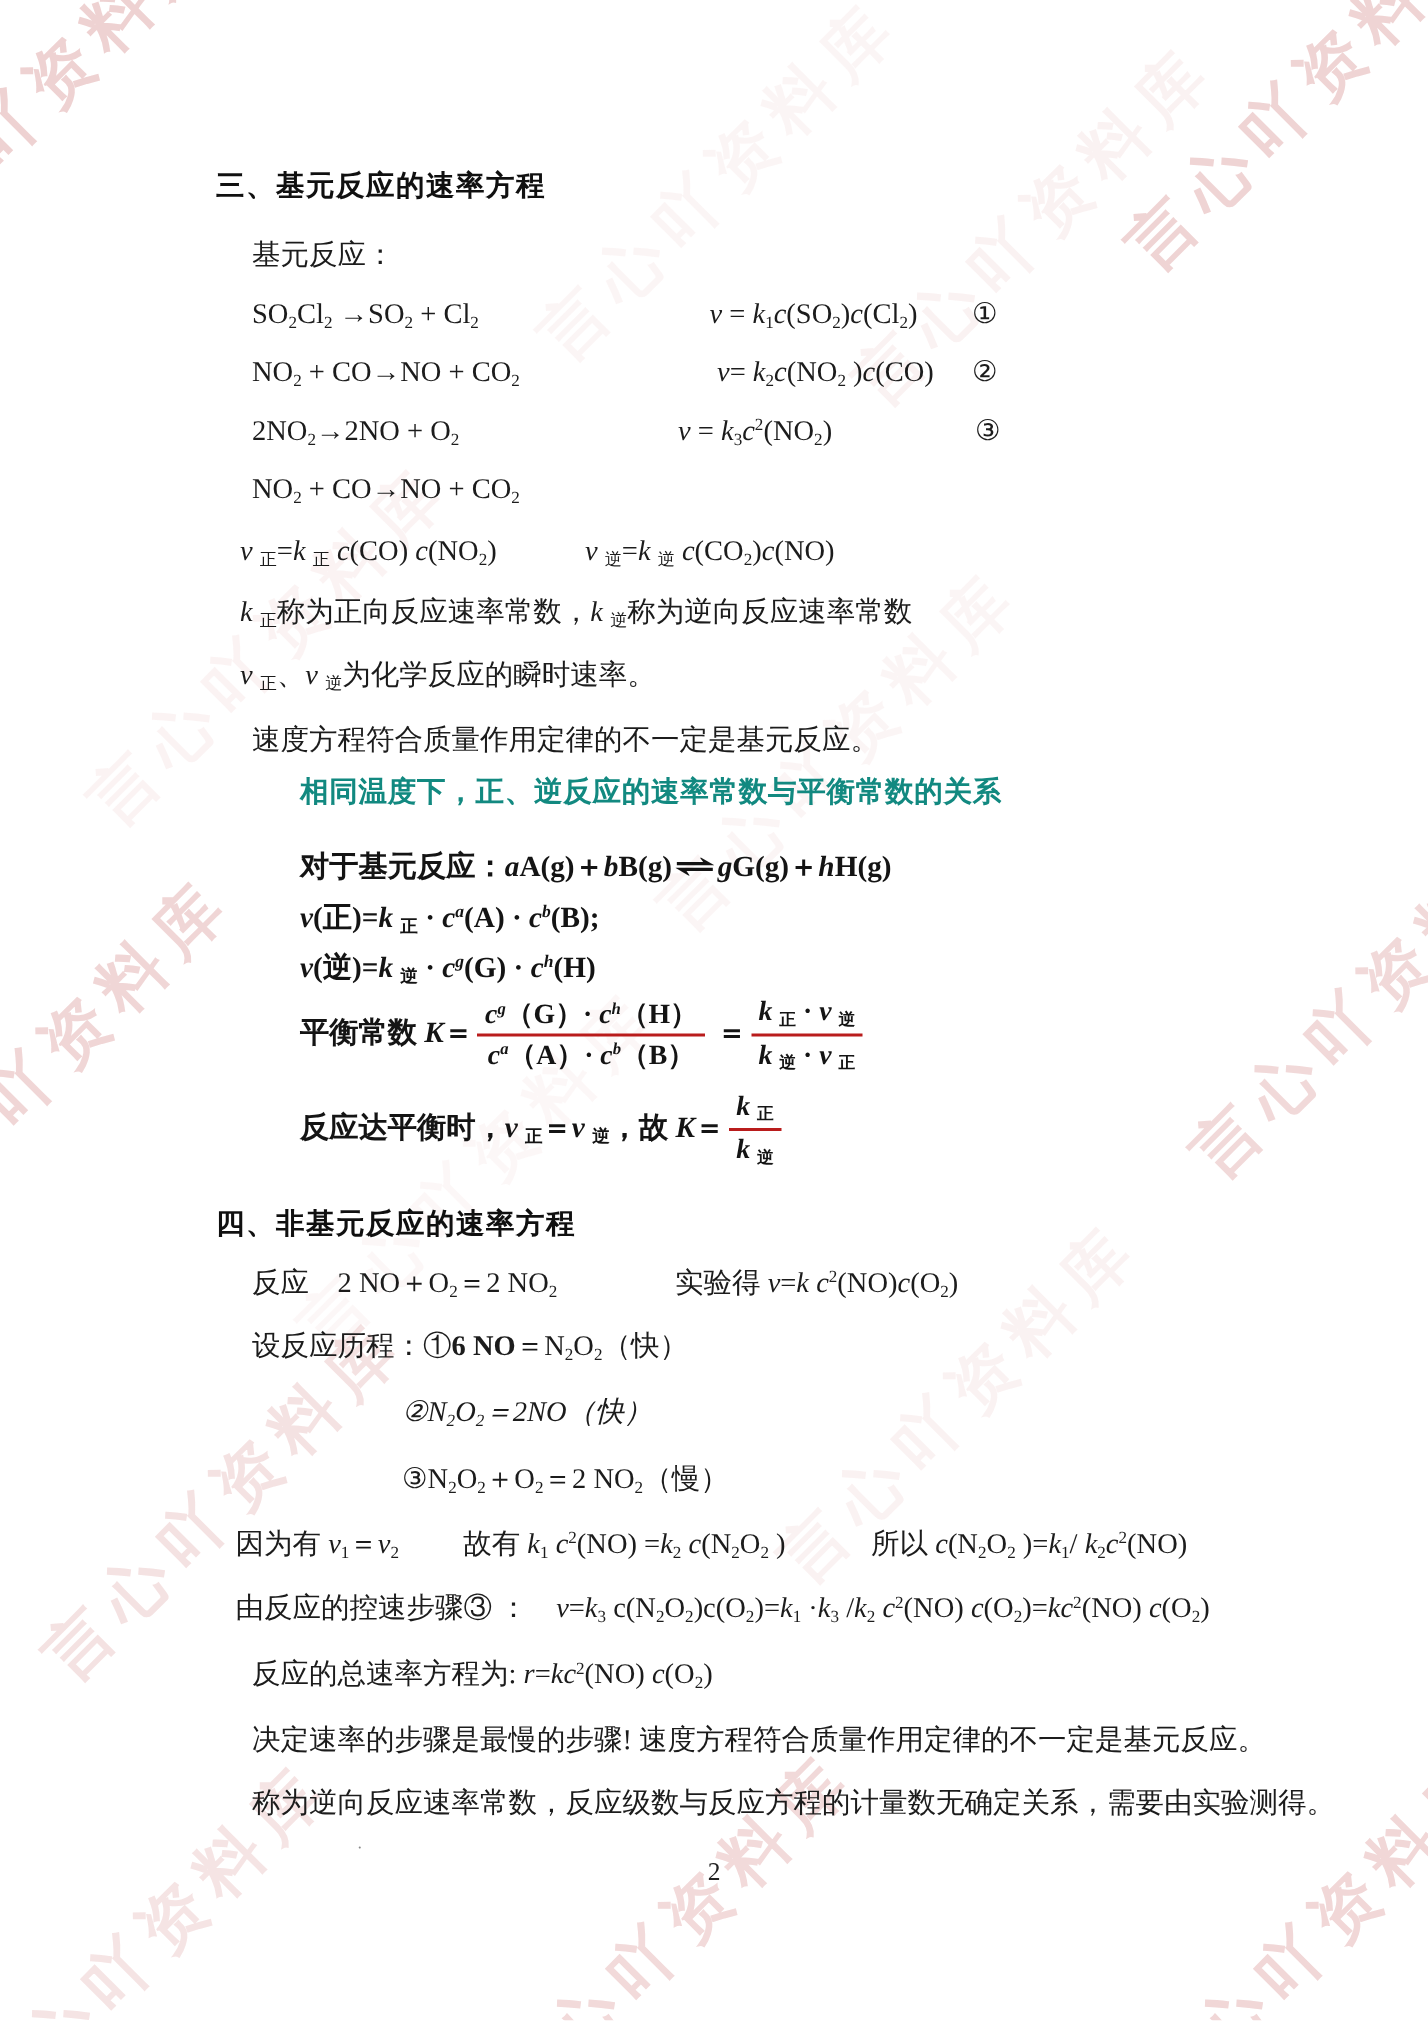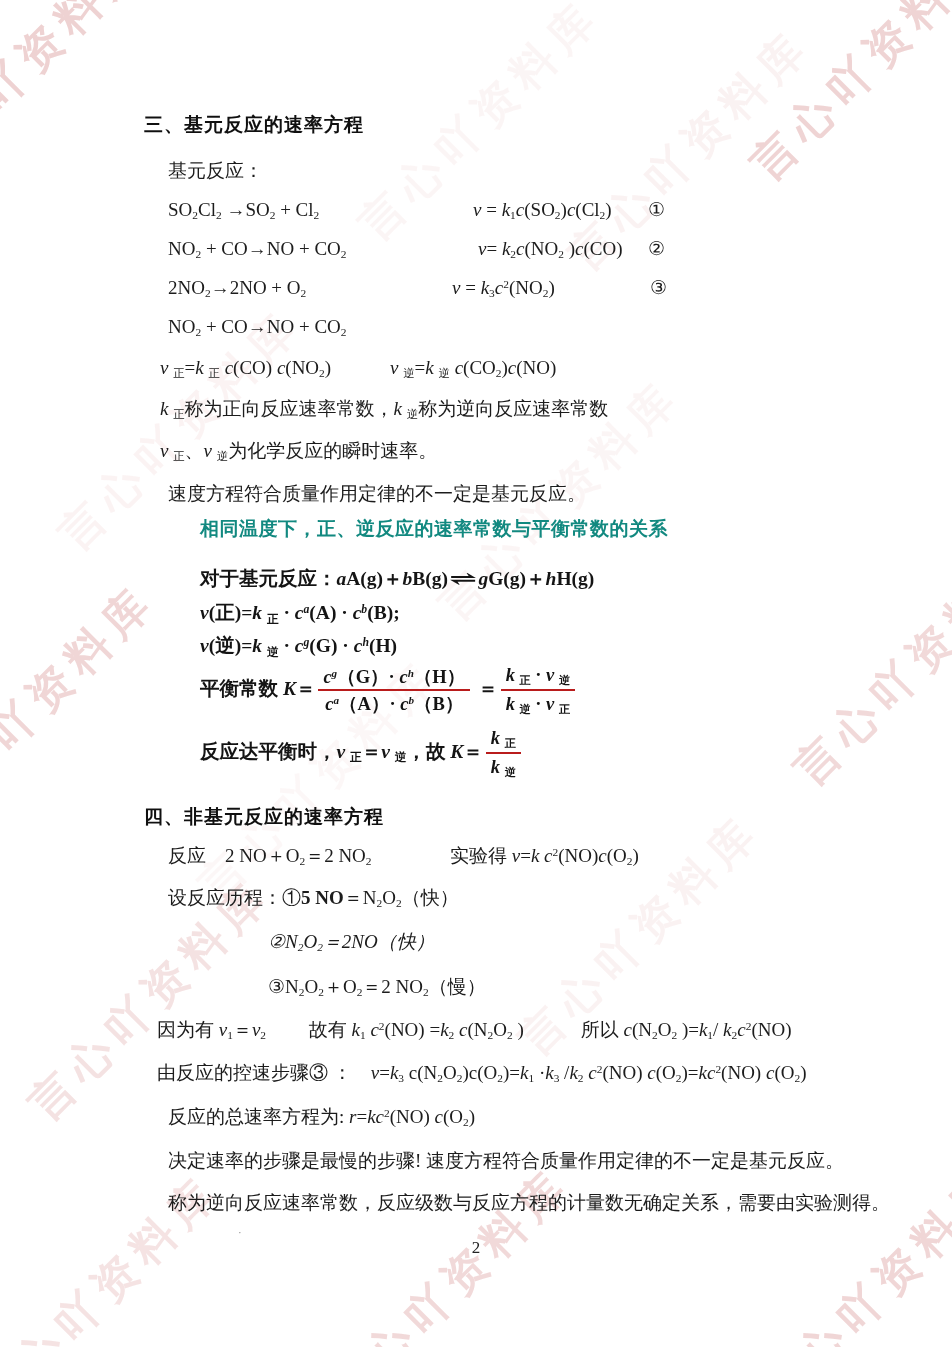--- a/index.html
+++ b/index.html
@@ -107,21 +107,21 @@
         <span class="den"><i>k</i> <sub>逆</sub></span>
       </span></div>
 
   <div class="line hsec" style="top:806px; left:144px;">四、非基元反应的速率方程</div>
 
   <div class="line" style="top:845px; left:0; width:952px;">
     <span class="col" style="left:168px;">反应　2 NO＋O<sub>2</sub>＝2 NO<sub>2</sub></span>
     <span class="col" style="left:450px;">实验得  <i>v</i>=<i>k</i> <i>c</i><sup>2</sup>(NO)<i>c</i>(O<sub>2</sub>)</span>
   </div>
 
-  <div class="line" style="top:887px; left:168px;">设反应历程：①<b>5 NO</b>＝N<sub>2</sub>O<sub>2</sub>（快）</div>
+  <div class="line" style="top:887px; left:168px;">设反应历程：①<b>6 NO</b>＝N<sub>2</sub>O<sub>2</sub>（快）</div>
   <div class="line" style="top:931px; left:268px;font-style:italic;">②N<sub>2</sub>O<sub>2</sub>＝2NO（快）</div>
   <div class="line" style="top:976px; left:268px;">③N<sub>2</sub>O<sub>2</sub>＋O<sub>2</sub>＝2 NO<sub>2</sub>（慢）</div>
 
   <div class="line" style="top:1019px; left:157px;">因为有 <i>v</i><sub>1</sub>＝<i>v</i><sub>2</sub>　　 故有 <i>k</i><sub>1</sub> <i>c</i><sup>2</sup>(NO) =<i>k</i><sub>2</sub> <i>c</i>(N<sub>2</sub>O<sub>2</sub> )　　　所以 <i>c</i>(N<sub>2</sub>O<sub>2</sub> )=<i>k</i><sub>1</sub>/ <i>k</i><sub>2</sub><i>c</i><sup>2</sup>(NO)</div>
   <div class="line" style="top:1062px; left:157px;">由反应的控速步骤③ ：　<i>v</i>=<i>k</i><sub>3</sub> c(N<sub>2</sub>O<sub>2</sub>)c(O<sub>2</sub>)=<i>k</i><sub>1</sub> ·<i>k</i><sub>3</sub> /<i>k</i><sub>2</sub> <i>c</i><sup>2</sup>(NO) <i>c</i>(O<sub>2</sub>)=<i>kc</i><sup>2</sup>(NO) <i>c</i>(O<sub>2</sub>)</div>
   <div class="line" style="top:1106px; left:168px;">反应的总速率方程为: <i>r</i>=<i>kc</i><sup>2</sup>(NO) <i>c</i>(O<sub>2</sub>)</div>
   <div class="line" style="top:1150px; left:168px;">决定速率的步骤是最慢的步骤! 速度方程符合质量作用定律的不一定是基元反应。</div>
   <div class="line" style="top:1192px; left:168px;">称为逆向反应速率常数，反应级数与反应方程的计量数无确定关系，需要由实验测得。</div>
 
   <div class="line stray" style="top:1226px; left:238px;">·</div>

